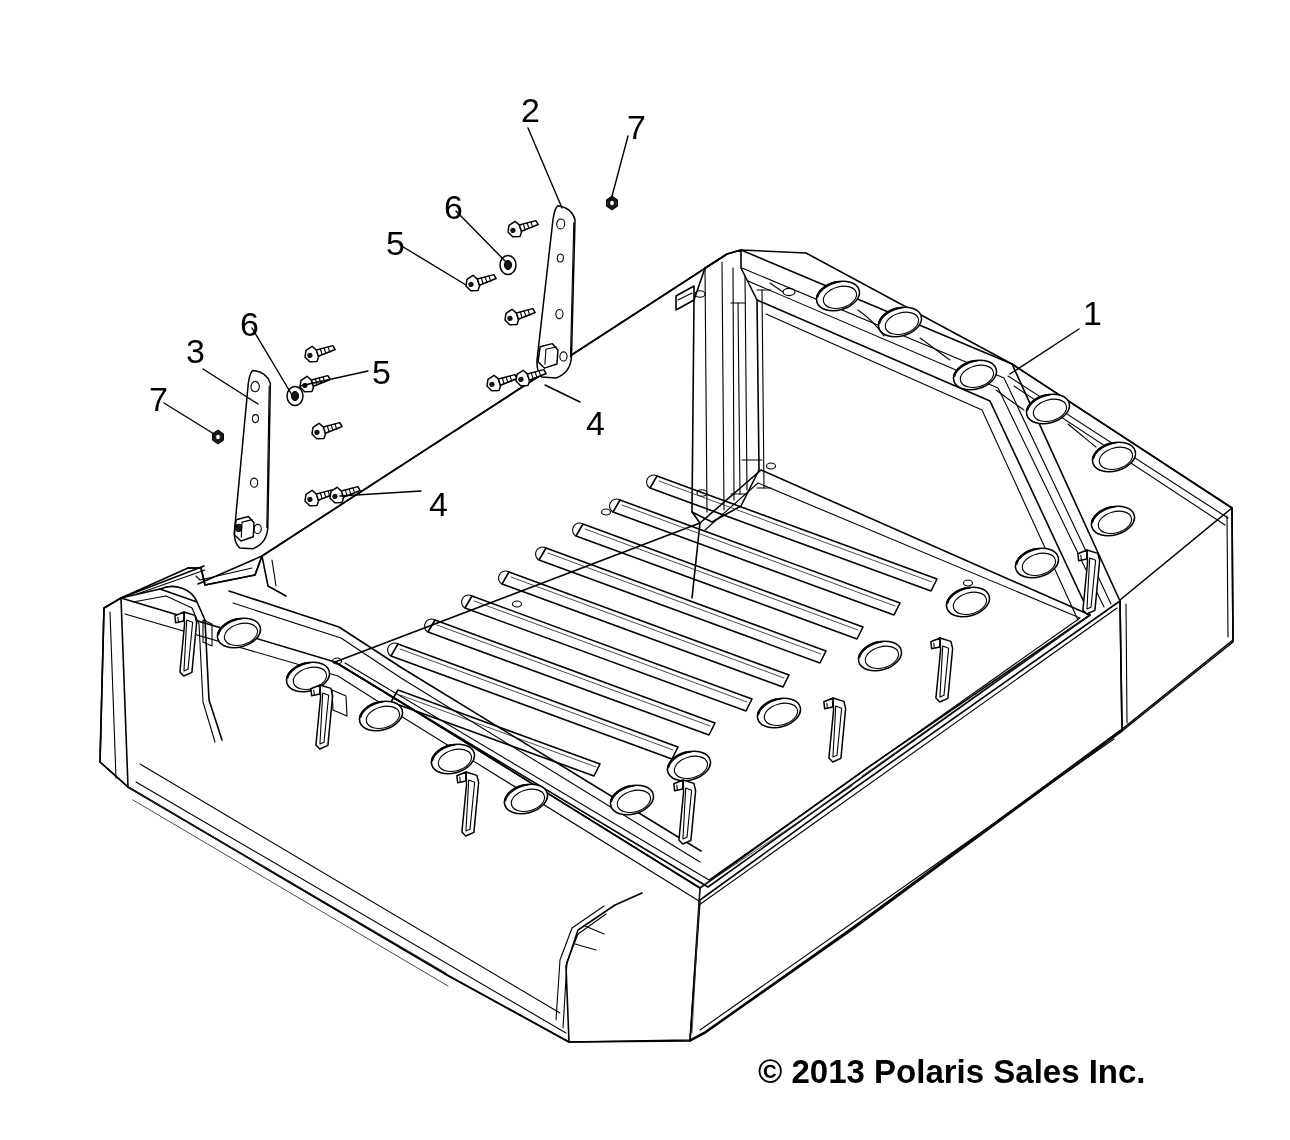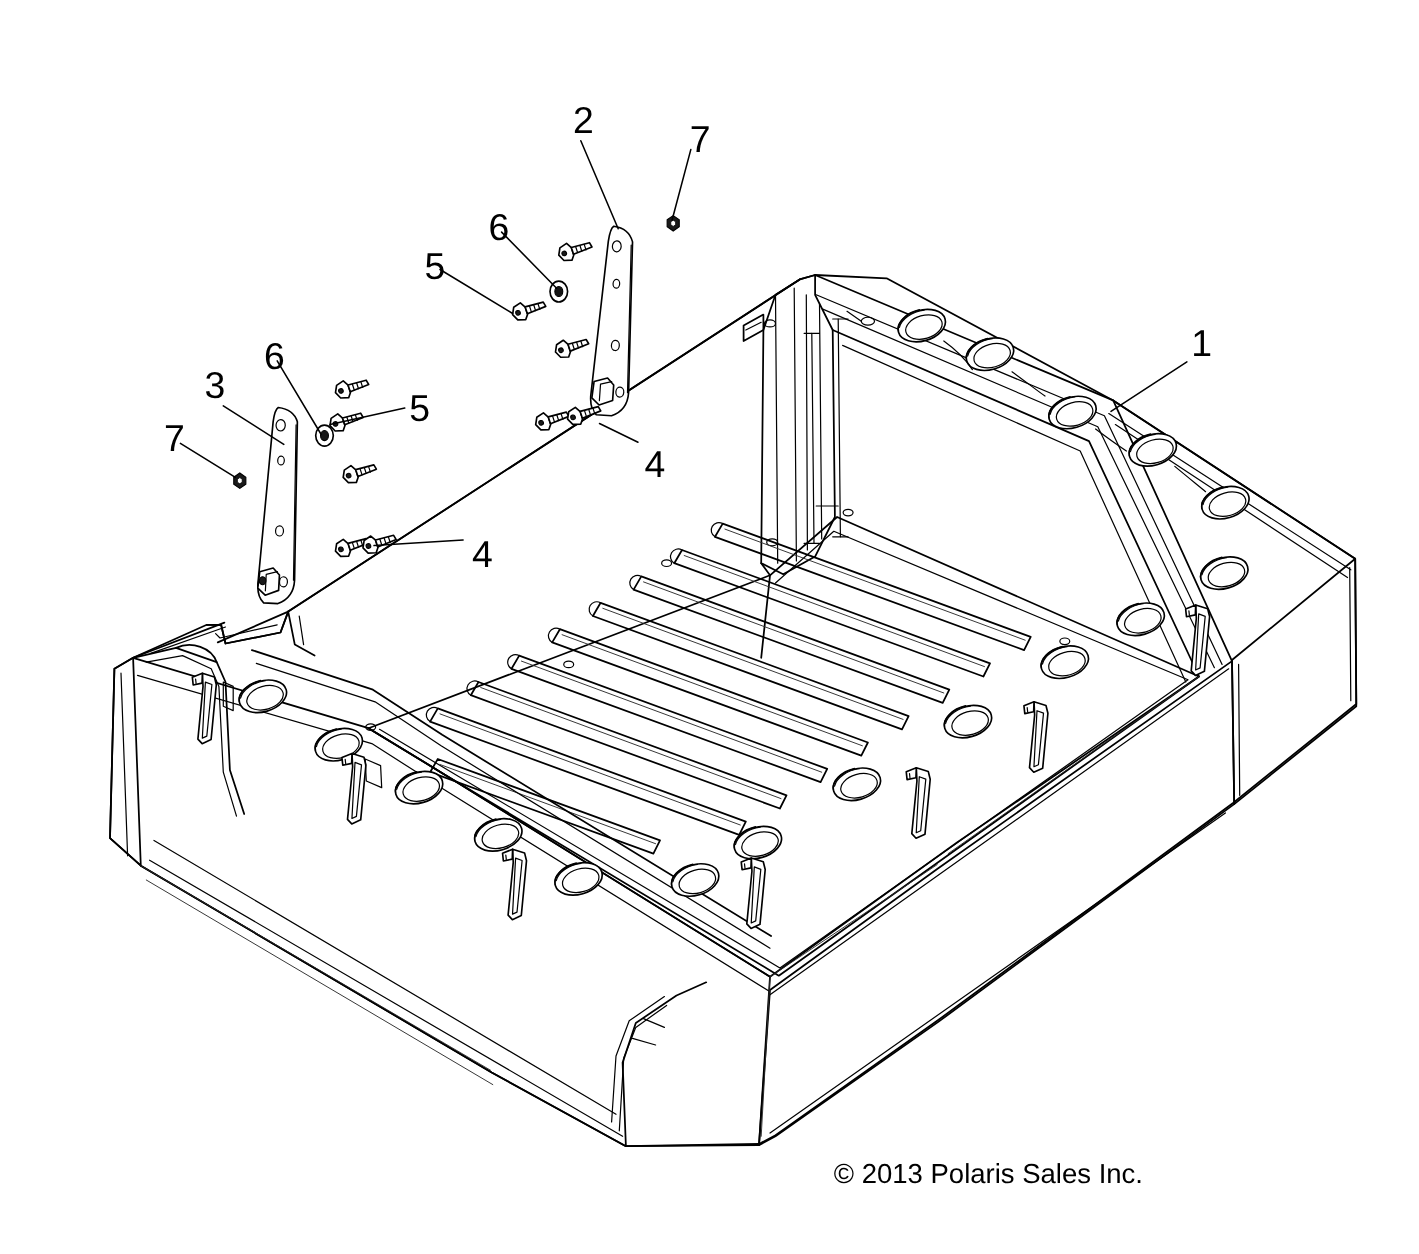--- a/index.html
+++ b/index.html
@@ -3,22 +3,22 @@
 <meta charset="utf-8">
 <style>
   html,body{margin:0;padding:0;background:#ffffff;}
   body{width:1290px;height:1140px;overflow:hidden;
        font-family:"Liberation Sans", sans-serif;color:#000;}
   #stage{position:relative;width:1290px;height:1140px;background:#fff;}
   #art{position:absolute;left:0;top:0;width:1290px;height:1140px;}
   .callout{position:absolute;font-family:"Liberation Sans",sans-serif;
            font-size:34px;font-weight:400;color:#000;line-height:1;
            letter-spacing:0px;white-space:nowrap;}
-  #copyright{position:absolute;left:758px;top:1053px;font-size:25px;
-             font-family:"Liberation Sans",sans-serif;color:#000;white-space:nowrap;}
+  #copyright{position:absolute;left:758px;top:1053px;font-size:33px;
+             font-family:"Liberation Sans",sans-serif;color:#000;white-space:nowrap;font-weight:bold;}
 </style>
 </head>
 <body>
 
 <div id="stage">
 
   <svg id="art" viewBox="0 0 1290 1140">
     <defs>
       <style>
         .ln{fill:none;stroke:#000;stroke-width:1.6;stroke-linejoin:round;stroke-linecap:round;}

